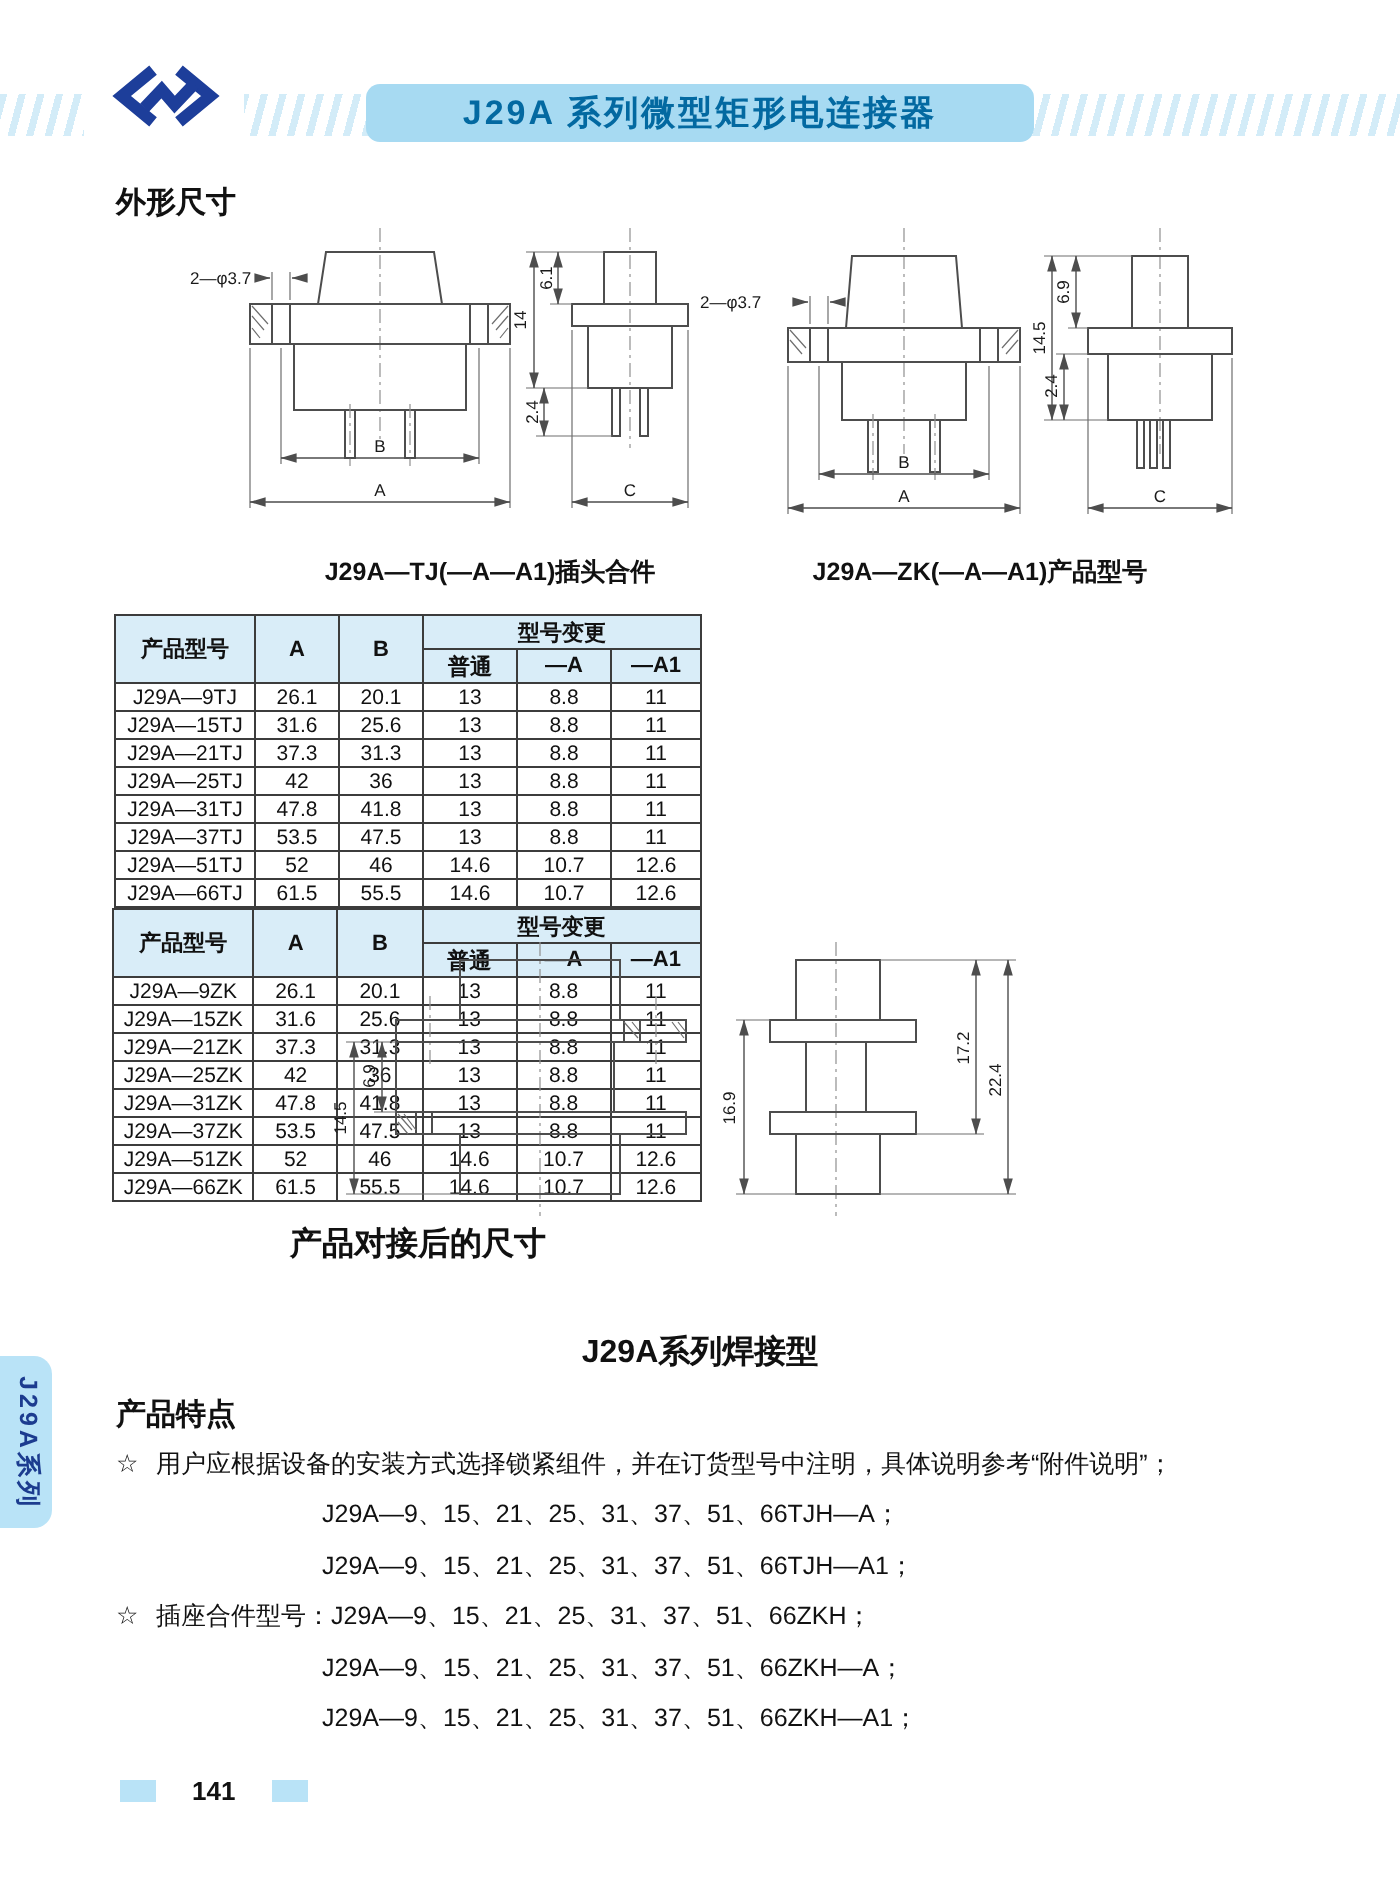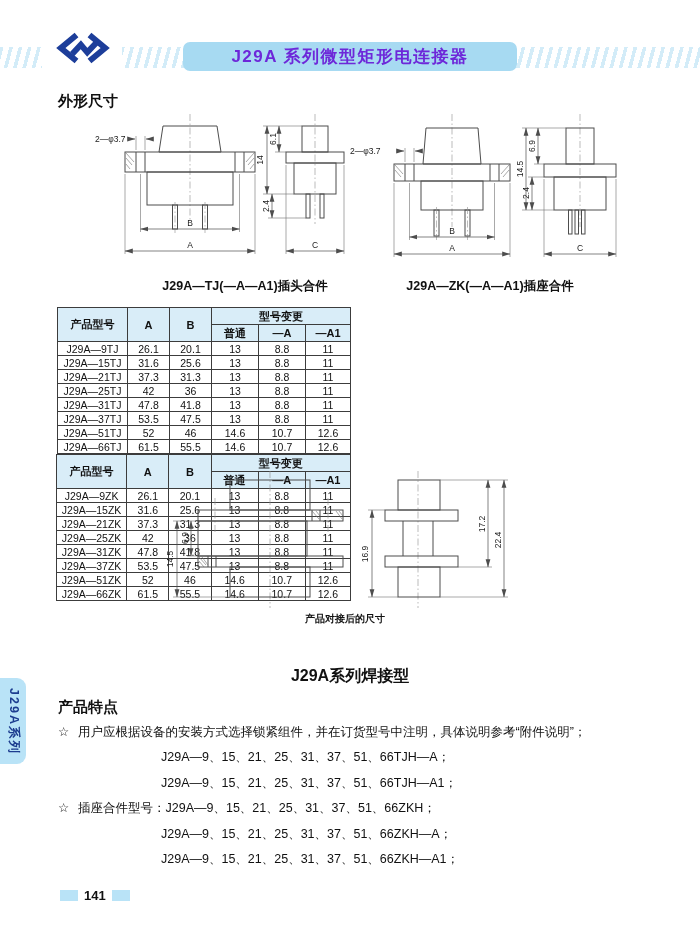--- a/index.html
+++ b/index.html
@@ -5,36 +5,36 @@
   html,body{margin:0;padding:0;background:#fff;}
   .page{position:relative;width:700px;height:943px;background:#fff;overflow:hidden;
         font-family:"Liberation Sans","DejaVu Sans",sans-serif;color:#111;}
   
   .stripes{position:absolute;left:0;top:47px;width:700px;height:21px;
     background:repeating-linear-gradient(105deg,#d3ecf8 0 3.5px,#ffffff 3.5px 9px);}
   .logo-patch{position:absolute;left:42px;top:44px;width:80px;height:26px;background:#fff;}
   .logo{position:absolute;left:56px;top:28px;}
   .banner{position:absolute;left:183px;top:42px;width:334px;height:29px;background:#a7daf2;
     border-radius:7px;display:flex;align-items:center;justify-content:center;}
-  .banner span{font-weight:bold;font-size:17px;color:#6d28d9;letter-spacing:1.5px;}
+  .banner span{font-weight:bold;font-size:17px;color:#0369a1;letter-spacing:1.5px;}
   
   .sec-title{position:absolute;left:58px;top:92px;font-size:15px;font-weight:bold;}
   .weld-heading{position:absolute;left:0;top:666px;width:700px;text-align:center;
     font-size:16px;font-weight:bold;}
   .features-heading{position:absolute;left:58px;top:698px;font-size:15px;font-weight:bold;}
   
   .tj-svg{position:absolute;left:95px;top:112px;}
   .zk-svg{position:absolute;left:348px;top:112px;}
   .mated-svg{position:absolute;left:140px;top:468px;}
   .caption-tj{position:absolute;left:110px;top:278px;width:270px;text-align:center;
     font-size:12.5px;font-weight:bold;}
   .caption-zk{position:absolute;left:360px;top:278px;width:260px;text-align:center;
     font-size:12.5px;font-weight:bold;}
-  .caption-mated{position:absolute;left:145px;top:612px;width:400px;text-align:center;
-    font-size:10px;font-weight:bold;}
+  .caption-mated{position:absolute;left:145px;top:612px;width:400px;
+    font-size:16px;font-weight:bold;}
   svg .ln{fill:none;stroke:#4d4d4d;stroke-width:1;}
   svg .thin{fill:none;stroke:#6e6e6e;stroke-width:0.6;}
   svg .cl{fill:none;stroke:#8f8f8f;stroke-width:0.6;stroke-dasharray:7 2.5 1.5 2.5;}
   svg .dim{fill:none;stroke:#4d4d4d;stroke-width:0.7;marker-start:url(#ar);marker-end:url(#ar);}
   svg .dimE{fill:none;stroke:#4d4d4d;stroke-width:0.7;marker-end:url(#ar);}
   svg .dimS{fill:none;stroke:#4d4d4d;stroke-width:0.7;marker-start:url(#ar);}
   svg text.dt{font-size:8.5px;fill:#1a1a1a;font-family:"Liberation Sans",sans-serif;}
   
   .dim-table-wrap{position:absolute;left:57px;top:307px;display:flex;flex-direction:column;}
   .dim-table-wrap table{border-collapse:collapse;}
@@ -46,21 +46,21 @@
   .features{position:absolute;left:58px;top:720px;font-size:12.5px;line-height:25.4px;}
   .feat{white-space:nowrap;}
   .feat .star{display:inline-block;width:20px;}
   .feat.indent{padding-left:103px;}
   
   .side-tab{position:absolute;left:0;top:678px;width:26px;height:86px;background:#b9e3f7;
     border-radius:0 9px 9px 0;display:flex;align-items:center;justify-content:center;}
   .side-tab span{transform:rotate(90deg);white-space:nowrap;font-size:12.5px;font-weight:bold;
     color:#1c3c8f;letter-spacing:2px;}
   
-  .page-badge{position:absolute;left:60px;top:888px;display:flex;align-items:center;gap:6px;}
+  .page-badge{position:absolute;left:60px;top:888px;display:flex;align-items:center;gap:18px;}
   .badge-sq{width:18px;height:11px;background:#b9e3f7;}
   .page-num{font-size:13px;font-weight:bold;}
 </style>
 </head>
 <body>
 
 <div class="page">
 
   <div class="stripes"></div>
   <div class="logo-patch"></div>
@@ -161,21 +161,21 @@
       <text class="dt" x="186.5" y="34" text-anchor="middle" transform="rotate(-90 186.5 34)">6.9</text>
       <path class="dim" d="M184,65 V98"></path>
       <text class="dt" x="180.5" y="81" text-anchor="middle" transform="rotate(-90 180.5 81)">2.4</text>
       <path class="thin" d="M196,67 V145 M268,67 V145"></path>
       <path class="dim" d="M196,142 H268"></path>
       <text class="dt" x="232" y="139" text-anchor="middle">C</text>
     </g>
   </svg>
 
   <div class="caption-tj">J29A—TJ(—A—A1)插头合件</div>
-  <div class="caption-zk">J29A—ZK(—A—A1)插座合件</div>
+  <div class="caption-zk">J29A—ZK(—A—A1)产品型号</div>
 
   <div class="dim-table-wrap">
     <table>
       <colgroup>
           <col style="width:70px">
           <col style="width:42px">
           <col style="width:42px">
         <col style="width:47px">
           <col style="width:47px">
           <col style="width:45px">

